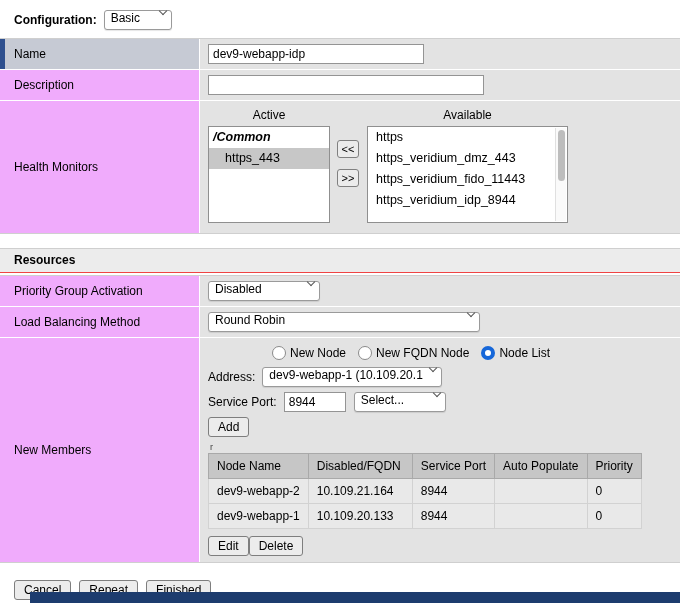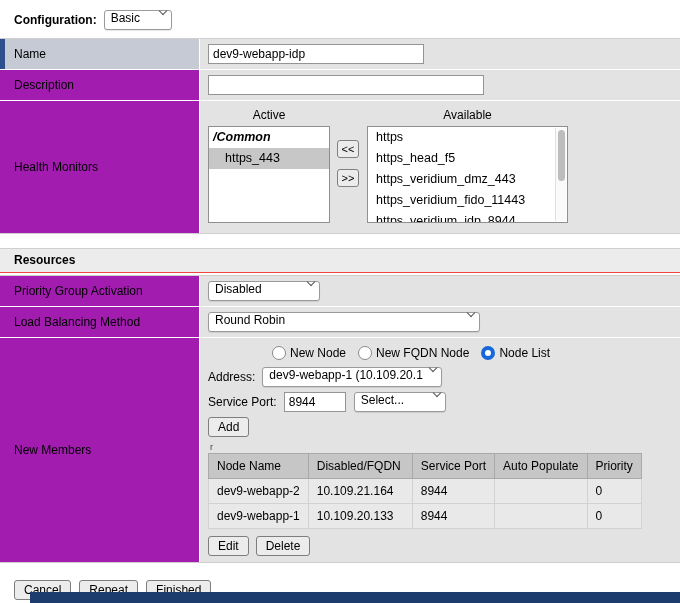--- a/index.html
+++ b/index.html
@@ -15,21 +15,21 @@
   .fake-select{display:inline-flex;align-items:flex-start;background:#fff;
        border:1px solid #9a9a9a;border-radius:3px;height:20px;padding:0 5px 0 6px;
        box-shadow:0 1px 1px rgba(0,0,0,.10);cursor:default;white-space:nowrap}
   .chev{width:6px;height:6px;border-right:1.5px solid #555;border-bottom:1.5px solid #555;
        transform:rotate(45deg);margin-left:7px;margin-top:-3px;flex:none}
 
   
   .form-table{width:100%;border-top:1px solid #cfcfcf;border-bottom:1px solid #cfcfcf}
   .frow{display:flex;border-bottom:1px solid #fff}
   .frow:last-child{border-bottom:none}
-  .flabel{width:200px;flex:none;background:#a21caf;display:flex;align-items:center;
+  .flabel{width:200px;flex:none;background:#f0abfc;display:flex;align-items:center;
        padding-left:14px;border-right:1px solid #fff;position:relative}
   .row-name .flabel{background:#c6cad4}
   .req-bar{position:absolute;left:0;top:0;bottom:0;width:5px;background:#2e4f8e}
   .fvalue{flex:1;background:#e3e3e3;display:flex;align-items:center;padding:5px 8px}
 
   .text-input{height:20px;border:1px solid #949494;background:#fff;
        font:12px "Liberation Sans",sans-serif;padding:0 4px}
   .input-name{width:216px}
   .input-desc{width:276px}
 
@@ -78,21 +78,21 @@
   .btn{display:inline-block;border:1px solid #7e7e7e;background:#ececec;border-radius:3px;
        padding:2px 9px;font:12px "Liberation Sans",sans-serif;cursor:default}
   .stray{font-size:9px;color:#444;margin:0 0 1px 2px;line-height:10px}
 
   .mtable{border-collapse:collapse;margin-top:1px}
   .mtable th{background:#c6c6c6;font-weight:normal;text-align:left;padding:5px 8px;
        border:1px solid #a9a9a9;white-space:nowrap}
   .mtable td{background:#e9e9e9;padding:5px 8px;border:1px solid #d2d2d2;white-space:nowrap}
   .col-node{min-width:92px}.col-addr{min-width:104px}.col-port{min-width:68px}
   .col-auto{min-width:86px}.col-prio{min-width:44px}
-  .edit-line{margin-top:7px;display:flex;gap:7px}
+  .edit-line{margin-top:7px;display:flex;}
 
   
   .footer{display:flex;gap:8px;margin:17px 0 0 14px}
   .bottom-bar{position:absolute;left:30px;right:0;bottom:0;height:11px;background:#1d3c6e}
 </style>
 </head>
 <body>
 
 <div class="config-row">
   <span class="config-label">Configuration:</span>
@@ -137,21 +137,20 @@
           </div>
         </div>
         <div class="mv-btns">
           <button class="mv-btn">&lt;&lt;</button>
           <button class="mv-btn">&gt;&gt;</button>
         </div>
         <div class="hm-col">
           <div class="hm-header">Available</div>
           <div class="listbox right">
             <div class="lb-item">https</div>
-            <div class="lb-item">https_head_f5</div>
             <div class="lb-item">https_veridium_dmz_443</div>
             <div class="lb-item">https_veridium_fido_11443</div>
             <div class="lb-item">https_veridium_idp_8944</div>
             <div class="scrollbar">
               <div class="scroll-thumb"></div>
             </div>
           </div>
         </div>
       </div>
     </div>

